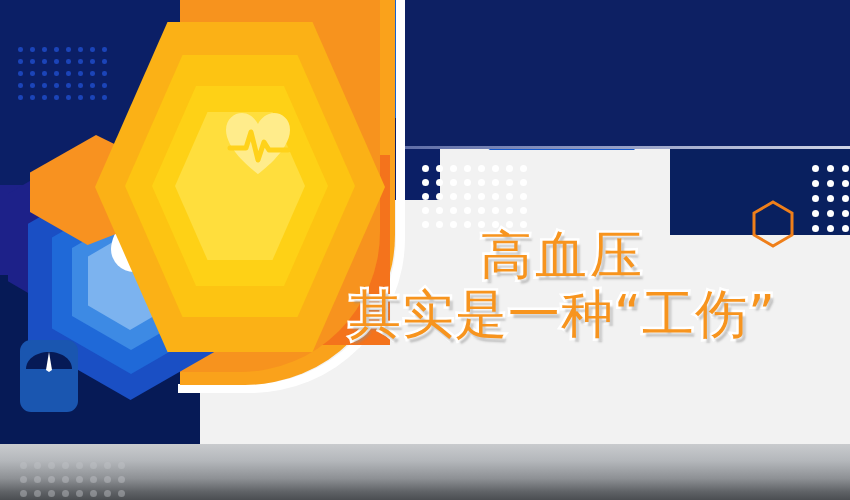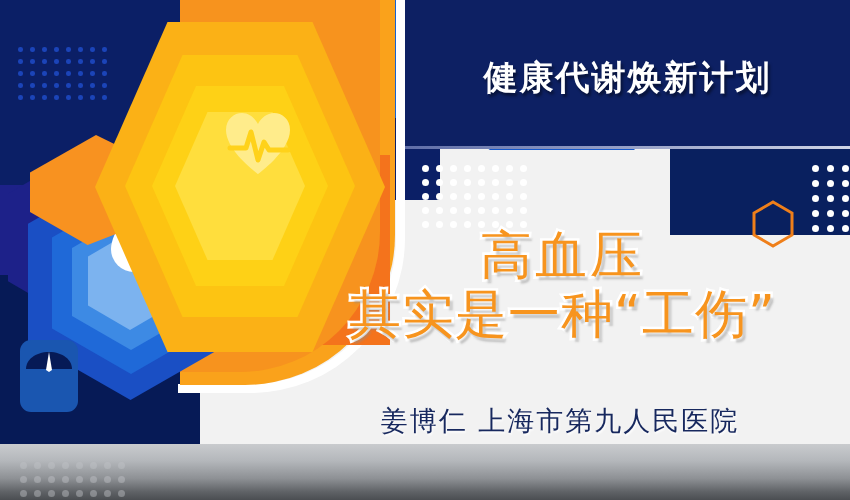--- a/index.html
+++ b/index.html
@@ -363,22 +363,20 @@
     </div>
 
   <div class="hex-outline">
     <svg viewBox="0 0 42 48" width="42" height="48">
       <polygon points="21,2 40,13 40,35 21,46 2,35 2,13" fill="none" stroke="#ef7f1a" stroke-width="3"></polygon>
     </svg>
   </div>
 
   <div class="layer title-banner"></div>
   <div class="layer title-banner-edge"></div>
-  <div class="title-text">健康代谢焕新计划</div>
 
   <div class="headline">
     <span class="hl1">高血压</span>
     <span class="hl2">其实是一种“工伤”</span>
   </div>
 
-  <div class="presenter">姜博仁  上海市第九人民医院</div>
 
 </div>
 
 </body></html>

